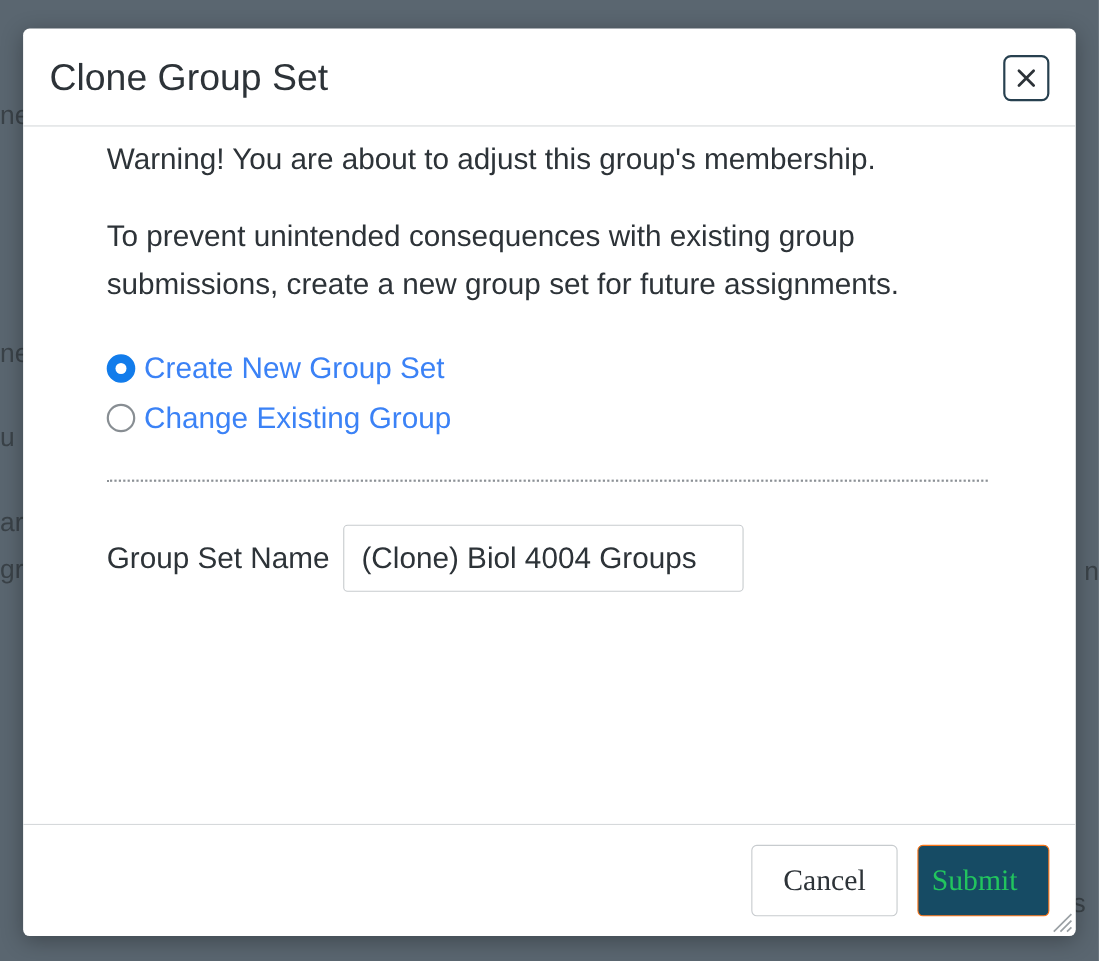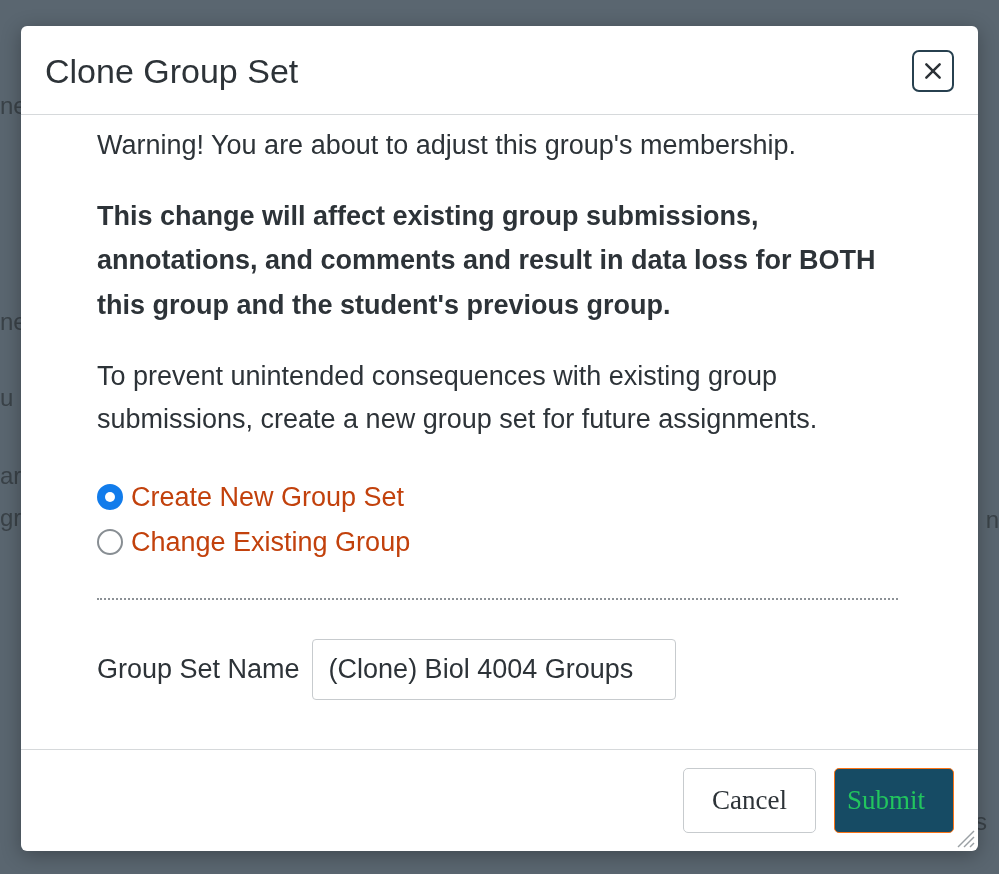--- a/index.html
+++ b/index.html
@@ -137,21 +137,21 @@
       height: 10px;
       background: #fff;
       border-radius: 50%;
     }
     .radio-unselected {
       background: #fff;
       border: 2px solid #888e93;
     }
     .radio-label {
       font-size: 27px;
-      color: #c2410c;
+      color: #3b82f6;
     }
     .dotted-divider {
       border: none;
       border-top: 2px dotted #8c9196;
       margin: 0 0 38px 0;
     }
     .form-row {
       display: flex;
       align-items: center;
       gap: 12px;
@@ -223,21 +223,20 @@
     <h1 class="modal-title">Clone Group Set</h1>
     <button class="close-btn">
       <svg viewBox="0 0 24 24">
         <path d="M4 4 L20 20 M20 4 L4 20" stroke="#2d3338" stroke-width="3" stroke-linecap="round" fill="none"></path>
       </svg>
     </button>
   </div>
 
   <div class="modal-body">
     <p class="warning-line">Warning! You are about to adjust this group's membership.</p>
-    <p class="warning-bold">This change will affect existing group submissions, annotations, and comments and result in data loss for BOTH this group and the student's previous group.</p>
     <p class="warning-advice">To prevent unintended consequences with existing group submissions, create a new group set for future assignments.</p>
 
     <div class="radio-group">
       <div class="radio-option">
         <span class="radio-circle radio-selected"></span>
         <span class="radio-label">Create New Group Set</span>
       </div>
       <div class="radio-option">
         <span class="radio-circle radio-unselected"></span>
         <span class="radio-label">Change Existing Group</span>

